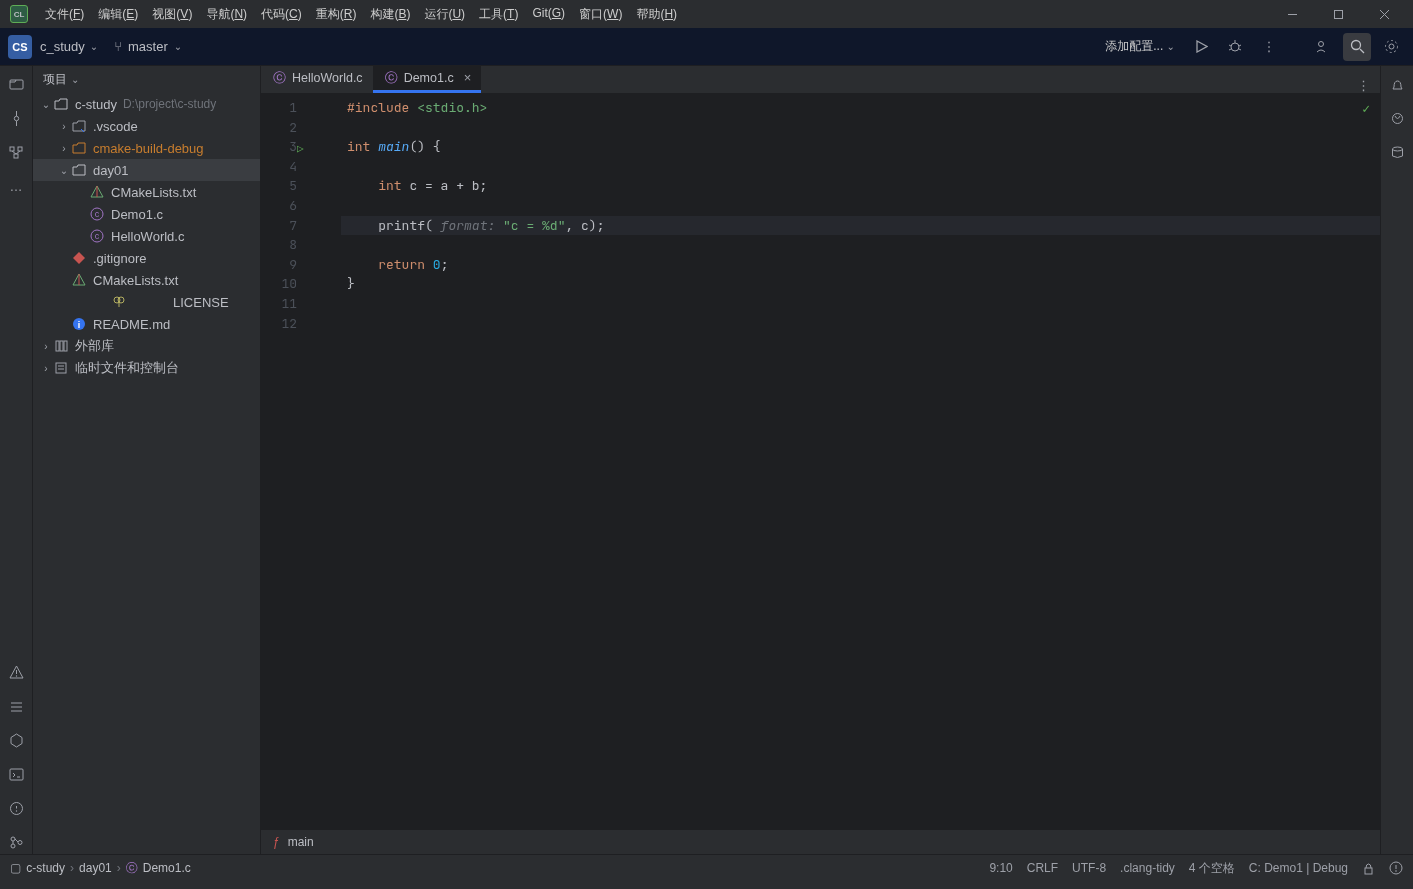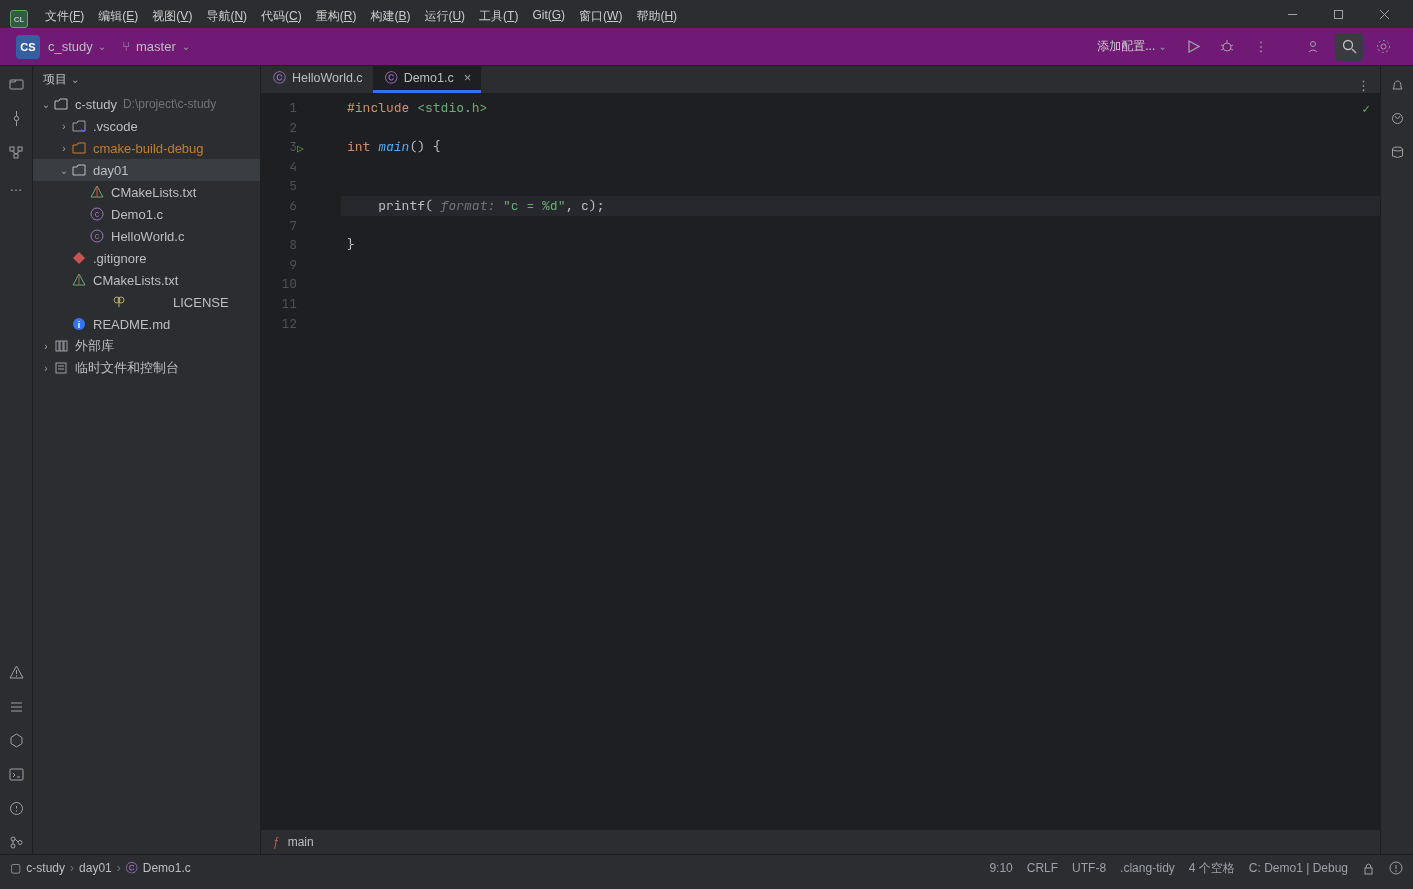--- a/index.html
+++ b/index.html
@@ -1,27 +1,27 @@
 <!DOCTYPE html>
 <html><head>
 <meta charset="utf-8">
 <style>
 * { margin:0; padding:0; box-sizing:border-box; }
 body { width:1413px; height:889px; background:#2b2d30; font-family:"Segoe UI",Arial,sans-serif; font-size:13px; color:#bcbec4; overflow:hidden; }
 
 
-.menubar { height:28px; display:flex; align-items:flex-end; padding:0 6px; background:#2b2d30; }
+.menubar { height:28px; display:flex; align-items:center; padding:0 6px; background:#2b2d30; }
 .menubar .app-logo { width:18px; height:18px; background:#2e5c44; border:1px solid #5fad56; border-radius:3px; display:flex; align-items:center; justify-content:center; font-size:8px; font-weight:bold; color:#bcbec4; margin-right:10px; margin-left:4px;}
 .menubar .mitem { padding:3px 7px; color:#cccccc; font-size:12px; cursor:pointer; }
 .menubar .mitem u { text-decoration:underline; }
 .window-controls { margin-left:auto; display:flex; }
 .window-controls .wc { width:46px; height:28px; display:flex; align-items:center; justify-content:center; color:#9da0a8; cursor:pointer; }
 
 
-.toolbar { height:38px; display:flex; align-items:center; padding:0 16px; border-bottom:1px solid #1e1f22; background:#701a75; }
+.toolbar { height:38px; display:flex; align-items:center; padding:0 8px; border-bottom:1px solid #1e1f22; background:#0f172a; }
 .proj-badge { display:flex; align-items:center; background:#355ea3; border-radius:4px; padding:0 4px; height:24px; color:#fff; font-size:11px; width:24px; justify-content:center; font-weight:600;}
 .proj-name-btn { display:flex; align-items:center; gap:5px; padding:3px 8px; cursor:pointer; }
 .branch-btn { display:flex; align-items:center; gap:6px; padding:3px 8px; cursor:pointer; }
 .chev { font-size:10px; color:#9da0a8; }
 .toolbar-right { margin-left:auto; display:flex; align-items:center; gap:6px; }
 .toolbar-right .cfg { color:#cccccc; font-size:12px; padding:4px 6px; cursor:pointer; }
 .toolbar-right .ico-btn { width:28px; height:28px; display:flex; align-items:center; justify-content:center; color:#9da0a8; cursor:pointer; border-radius:4px; }
 .toolbar-right .ico-btn.search-active { background:#393b40; }
 
 
@@ -408,23 +408,25 @@
           <div class="ln">10</div>
           <div class="ln">11</div>
           <div class="ln">12</div>
         </div>
       <div class="code" id="code">
         <div class="inspect">✓</div>
       <div class="line"><span class="kw">#include</span> <span class="incq">&lt;stdio.h&gt;</span></div>
           <div class="line">&nbsp;</div>
           <div class="line"><span class="kw">int</span> <span class="fn">main</span>() {</div>
           <div class="line">&nbsp;</div>
+          <div class="line">    <span class="kw">int</span> c = a + b;</div>
           <div class="line">&nbsp;</div>
           <div class="line cursor-line">    <span class="fncall">printf</span>( <span class="hint">format:</span> <span class="str">"c = %d"</span>, c);</div>
           <div class="line">&nbsp;</div>
+          <div class="line">    <span class="kw">return</span> <span class="num">0</span>;</div>
           <div class="line">}</div>
         </div>
     </div>
     <div class="editor-status">
       <span class="sicon">ƒ</span>
       <span>main</span>
     </div>
   </div>
 
   <div class="rightbar">

